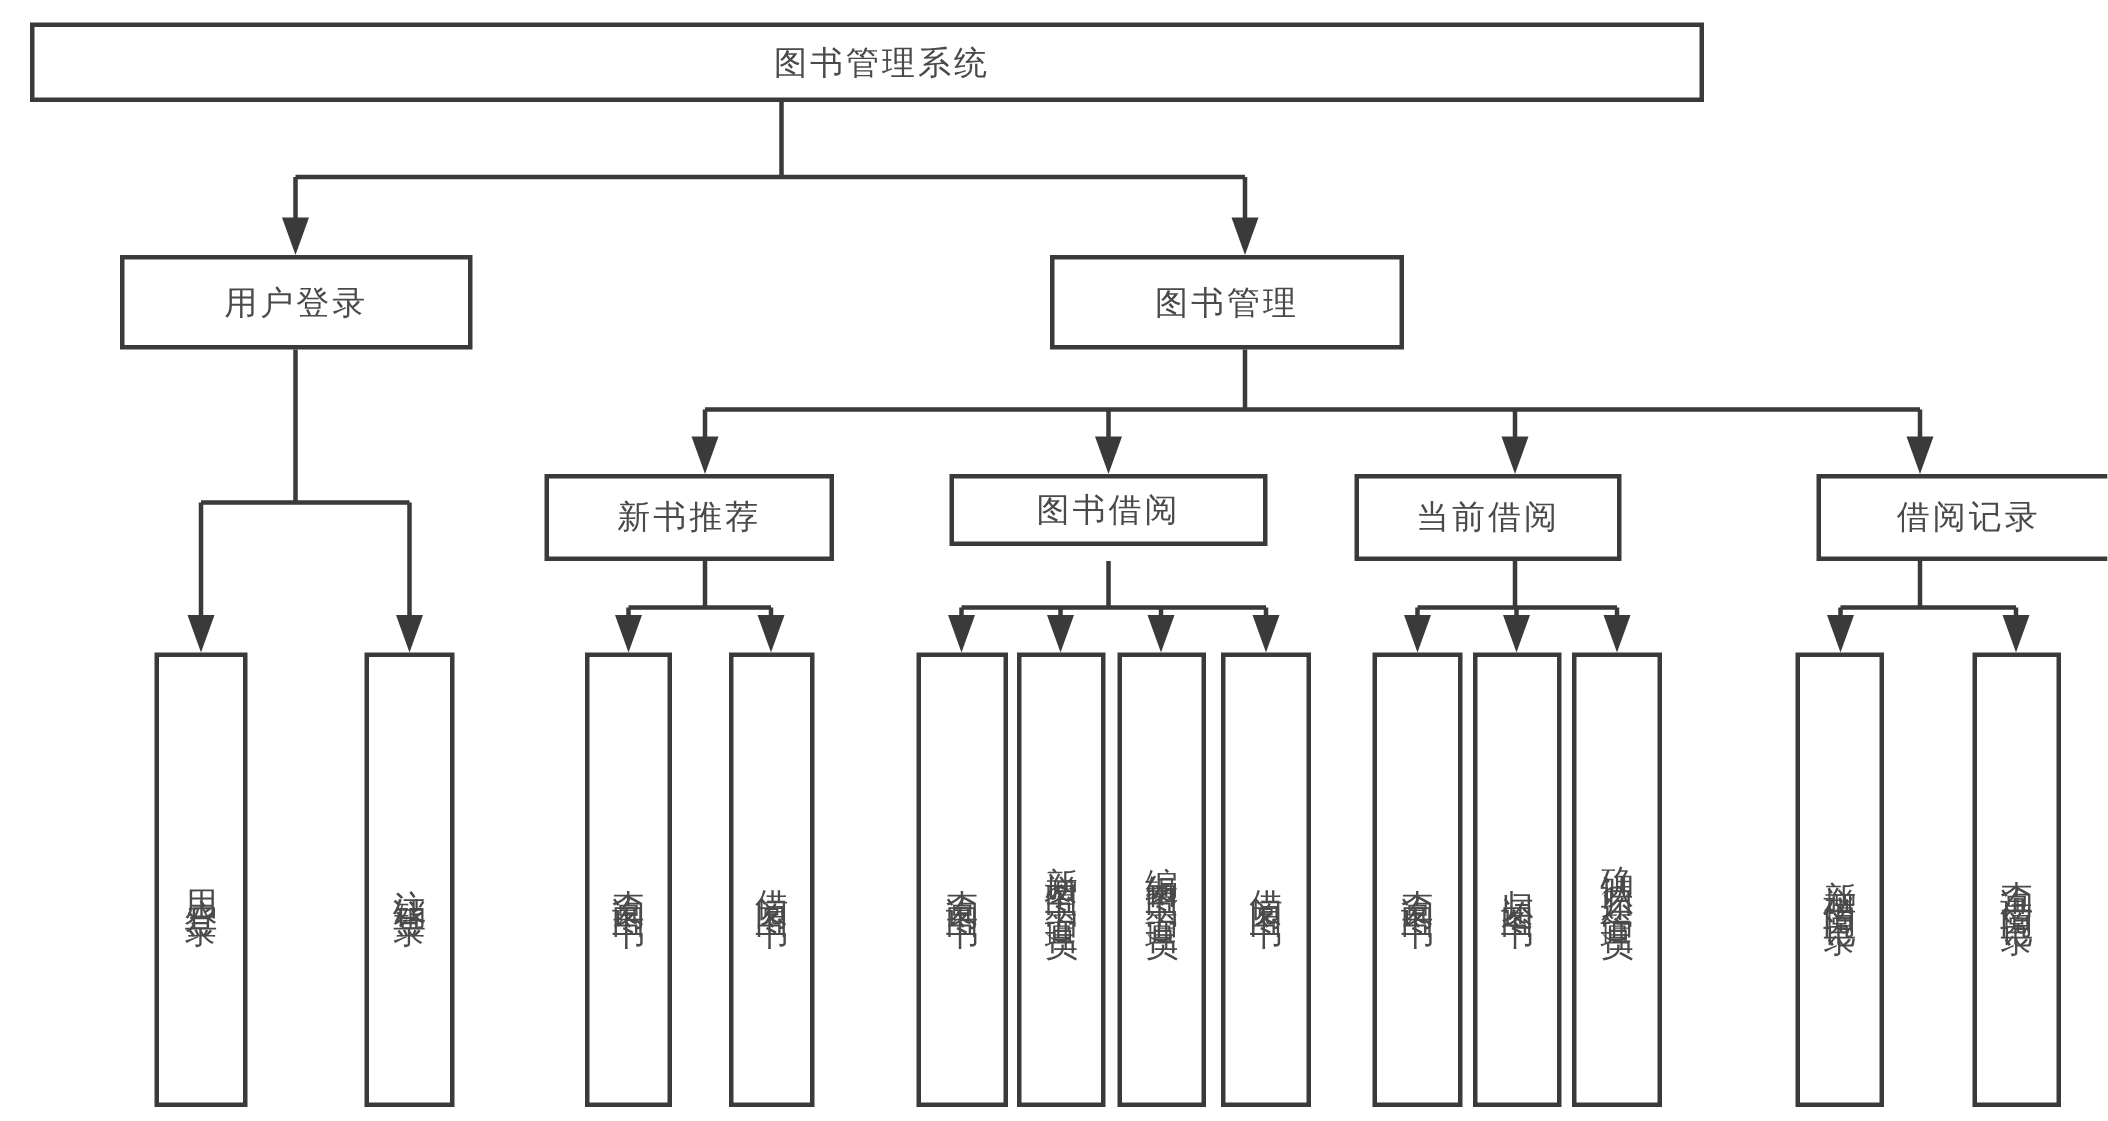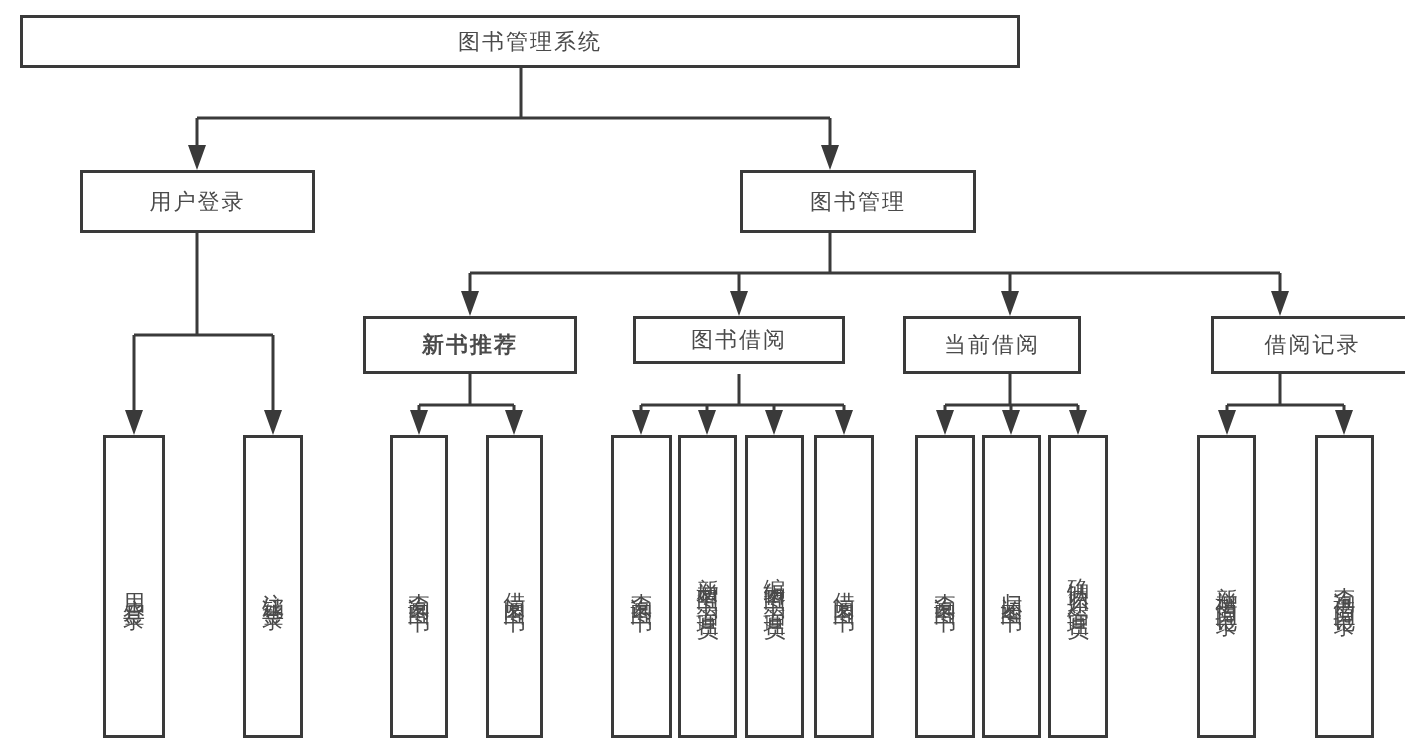--- a/index.html
+++ b/index.html
@@ -93,26 +93,26 @@
       M698 410 L716 410 L707 435 Z
       M765 410 L783 410 L774 435 Z
       M835 410 L853 410 L844 435 Z
       M936 410 L954 410 L945 435 Z
       M1002 410 L1020 410 L1011 435 Z
       M1069 410 L1087 410 L1078 435 Z
       M1218 410 L1236 410 L1227 435 Z
       M1335 410 L1353 410 L1344 435 Z"></path>
   </svg>
 
-  <div class="node" style="left:20px; top:15px; width:1000px; height:53px;padding-left:20px;">图书管理系统</div>
+  <div class="node" style="left:20px; top:15px; width:1116px; height:53px;padding-left:20px;">图书管理系统</div>
 
   <div class="node" style="left:80px; top:170px; width:235px; height:63px;">用户登录</div>
-  <div class="node" style="left:740px; top:170px; width:236px; height:63px;">图书管理</div>
+  <div class="node" style="left:700px; top:170px; width:236px; height:63px;">图书管理</div>
 
-  <div class="node" style="left:363px; top:316px; width:214px; height:58px;font-weight:bold;">新书推荐</div>
+  <div class="node" style="left:363px; top:316px; width:193px; height:58px;">新书推荐</div>
   <div class="node" style="left:633px; top:316px; width:212px; height:48px;">图书借阅</div>
   <div class="node" style="left:903px; top:316px; width:178px; height:58px;">当前借阅</div>
   <div class="node" style="left:1173px; top:316px; width:203px; height:58px;margin-left:38px;">借阅记录</div>
 
   <div class="node leaf" style="left:103px; top:435px; width:62px; height:303px;">用户登录</div>
   <div class="node leaf" style="left:243px; top:435px; width:60px; height:303px;">注销登录</div>
 
   <div class="node leaf" style="left:390px; top:435px; width:58px; height:303px;">查询图书</div>
   <div class="node leaf" style="left:486px; top:435px; width:57px; height:303px;">借阅图书</div>
 

